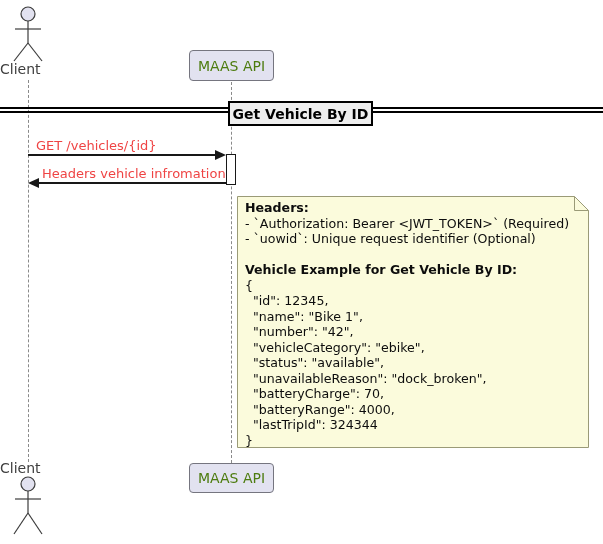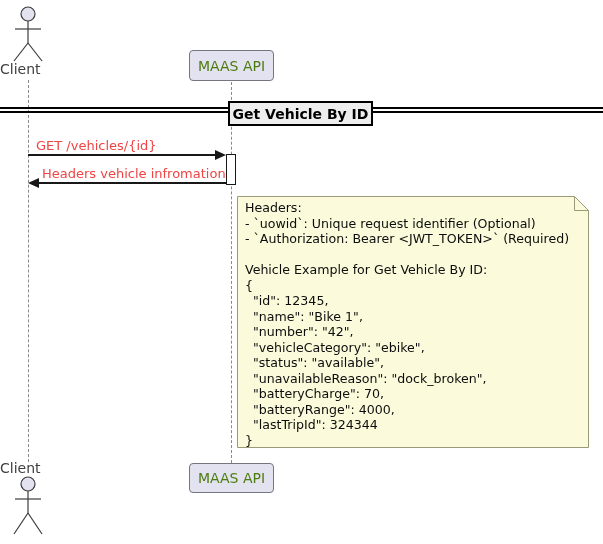--- a/index.html
+++ b/index.html
@@ -117,21 +117,21 @@
     left: 8px;
     top: 4px;
     font-size: 12.6px;
   }
   .note-line {
     height: 15.5px;
     line-height: 15.5px;
     white-space: pre;
     color: #0d0d0d;
   }
-  .note-line.bold { font-weight: normal; }
+  .note-line.bold { font-weight: bold; }
 </style>
 </head>
 <body>
 
 <div class="canvas">
 
   <div class="lifeline" style="left:28px; top:80px; height:382px;"></div>
   <div class="lifeline" style="left:231px; top:82px; height:381px;"></div>
 
   <svg class="abs" style="left:8px; top:6px;" width="40" height="56" viewBox="0 0 40 56">
@@ -163,22 +163,22 @@
   <div class="msg-line" style="left:34px; top:182px; width:192px;"></div>
   <div class="arrowhead-left" style="left:28px; top:178px;"></div>
 
   <div class="note-wrap">
     <svg width="352" height="252" viewBox="0 0 352 252">
       <path d="M0.5,0.5 L337.5,0.5 L351.5,14.5 L351.5,251.5 L0.5,251.5 Z" fill="#FBFBDC" stroke="#9a9a77" stroke-width="1"></path>
       <path d="M337.5,0.5 L337.5,14.5 L351.5,14.5" fill="none" stroke="#9a9a77" stroke-width="1"></path>
     </svg>
     <div class="note-text">
       <div class="note-line bold">Headers:</div>
+      <div class="note-line">- `Authorization: Bearer &lt;JWT_TOKEN&gt;` (Required)</div>
       <div class="note-line">- `uowid`: Unique request identifier (Optional)</div>
-      <div class="note-line">- `Authorization: Bearer &lt;JWT_TOKEN&gt;` (Required)</div>
       <div class="note-line"></div>
       <div class="note-line bold">Vehicle Example for Get Vehicle By ID:</div>
       <div class="note-line">{</div>
       <div class="note-line">  "id": 12345,</div>
       <div class="note-line">  "name": "Bike 1",</div>
       <div class="note-line">  "number": "42",</div>
       <div class="note-line">  "vehicleCategory": "ebike",</div>
       <div class="note-line">  "status": "available",</div>
       <div class="note-line">  "unavailableReason": "dock_broken",</div>
       <div class="note-line">  "batteryCharge": 70,</div>

